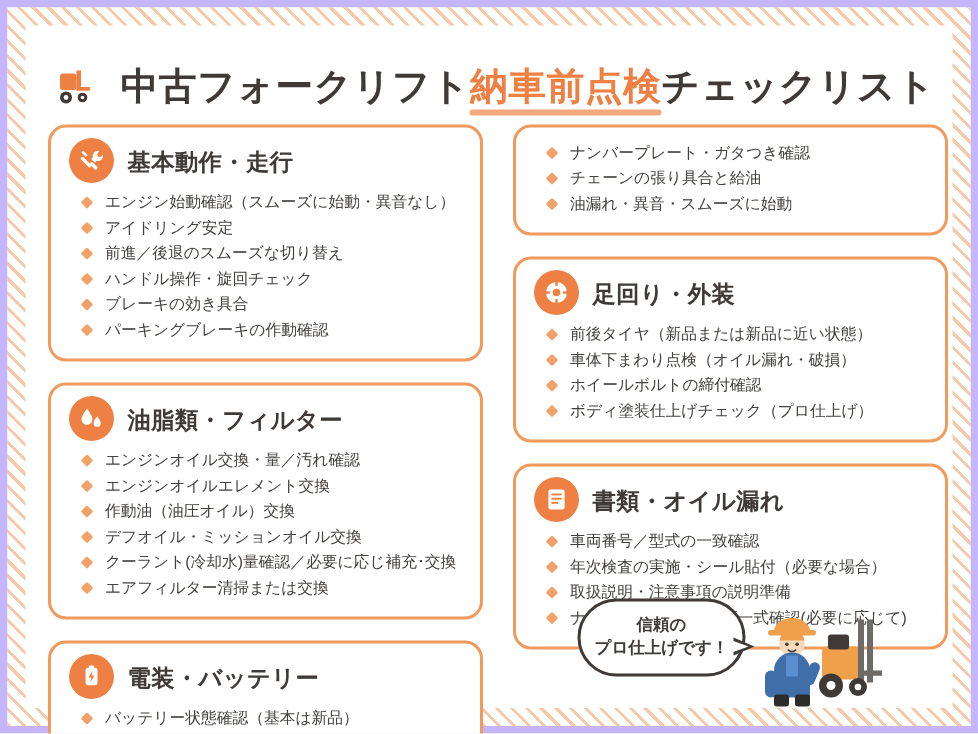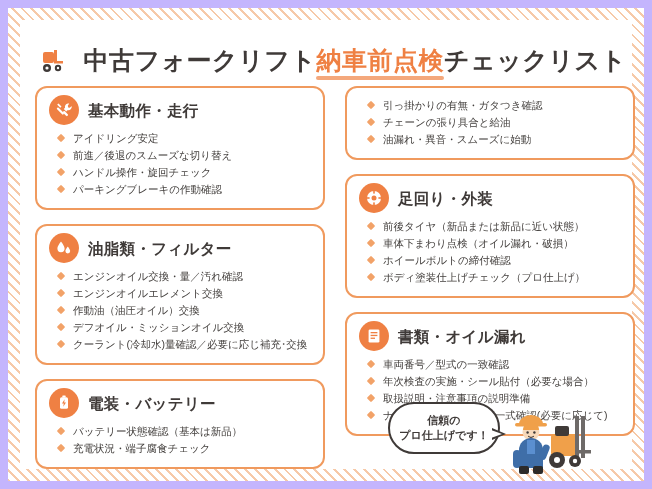--- a/index.html
+++ b/index.html
@@ -6,21 +6,21 @@
   html, body {
     width: 652px; height: 489px;
     font-family: "Liberation Sans", sans-serif;
     background: #ffffff;
     overflow: hidden;
   }
   #page {
     position: relative;
     width: 652px; height: 489px;
     background: #ffffff;
-    border: 8px solid #c4b5fd;
+    border: 5px solid #c4b5fd;
     padding-left: 20px;
   }
   
   #hatch-frame {
     position: absolute;
     inset: 0;
     background:
       repeating-linear-gradient(45deg,
         #f6c9a8 0px, #f6c9a8 2px,
         #ffffff 2px, #ffffff 7px);
@@ -205,43 +205,46 @@
             <svg width="18" height="18" viewBox="0 0 18 18">
               <path d="M3.5 2.5l3 3-1.2 1.2-3-3a2.6 2.6 0 0 1 1.2-1.2z" fill="#fff"></path>
               <rect x="4.2" y="5.6" width="2.2" height="9" rx="1" fill="#fff" transform="rotate(-45 5.3 10)"></rect>
               <path d="M14.2 2.6a3.4 3.4 0 0 0-4.2 4.2l-1.2 1.2 2.4 2.4 1.2-1.2a3.4 3.4 0 0 0 4.2-4.2l-1.8 1.8-1.6-.4-.4-1.6z" fill="#fff"></path>
               <rect x="9.3" y="9.6" width="2.4" height="6" rx="1" fill="#fff" transform="rotate(-45 10.5 12.6)"></rect>
             </svg>
           </span>
           <span class="card-title">基本動作・走行</span>
         </div>
         <ul class="items">
+          <li>エンジン始動確認（スムーズに始動・異音なし）</li>
           <li>アイドリング安定</li>
           <li>前進／後退のスムーズな切り替え</li>
           <li>ハンドル操作・旋回チェック</li>
+          <li>ブレーキの効き具合</li>
           <li>パーキングブレーキの作動確認</li>
         </ul>
       </div>
 
       <div class="card">
         <div class="card-head">
           <span class="icon-badge">
             <svg width="18" height="18" viewBox="0 0 18 18">
               <path d="M6 2.5c0 0-3.6 4.4-3.6 7.1A3.6 3.6 0 0 0 6 13.2a3.6 3.6 0 0 0 3.6-3.6C9.6 6.9 6 2.5 6 2.5z" fill="#fff"></path>
               <path d="M12.8 7.5c0 0-2.4 2.9-2.4 4.6a2.4 2.4 0 0 0 4.8 0c0-1.7-2.4-4.6-2.4-4.6z" fill="#fff"></path>
             </svg>
           </span>
           <span class="card-title">油脂類・フィルター</span>
         </div>
         <ul class="items">
           <li>エンジンオイル交換・量／汚れ確認</li>
           <li>エンジンオイルエレメント交換</li>
           <li>作動油（油圧オイル）交換</li>
           <li>デフオイル・ミッションオイル交換</li>
           <li>クーラント(冷却水)量確認／必要に応じ補充･交換</li>
+          <li>エアフィルター清掃または交換</li>
         </ul>
       </div>
 
       <div class="card">
         <div class="card-head">
           <span class="icon-badge">
             <svg width="18" height="18" viewBox="0 0 18 18">
               <rect x="5" y="3.2" width="8" height="11.6" rx="1.6" fill="#fff"></rect>
               <rect x="7.3" y="1.6" width="3.4" height="1.8" rx="0.6" fill="#fff"></rect>
               <path d="M9.6 5.2L7 9.6h1.8l-.6 3.2L11 8.4H9.2z" fill="#ef8043"></path>
@@ -255,21 +258,21 @@
 
         </ul>
       </div>
 
     </div>
 
     <div class="col col-right">
 
       <div class="card">
         <ul class="items">
-          <li>引っ掛かりの有無・ガタつき確認</li>
+          <li>ナンバープレート・ガタつき確認</li>
           <li>チェーンの張り具合と給油</li>
           <li>油漏れ・異音・スムーズに始動</li>
         </ul>
       </div>
 
       <div class="card">
         <div class="card-head">
           <span class="icon-badge">
             <svg width="18" height="18" viewBox="0 0 18 18">
               <circle cx="9" cy="9" r="7" fill="#fff"></circle>

